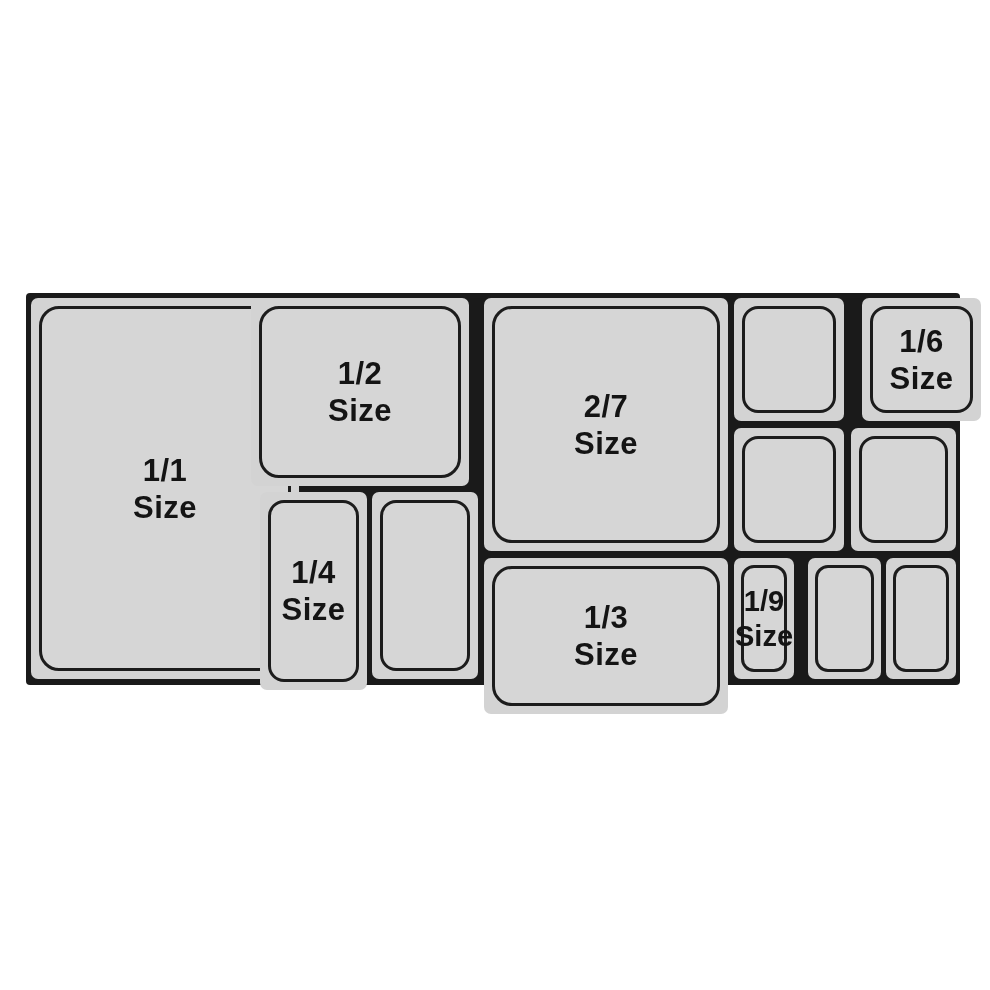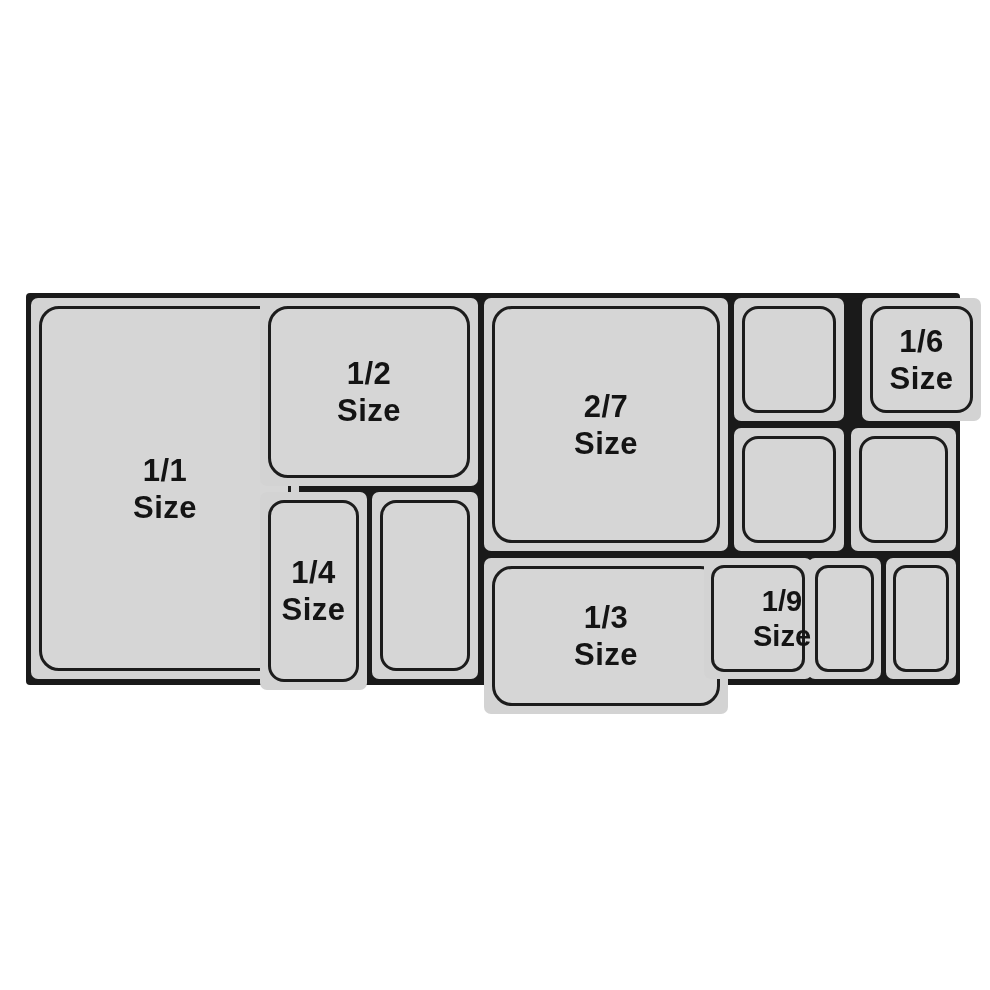--- a/index.html
+++ b/index.html
@@ -52,30 +52,30 @@
     font-size: 31px;
     line-height: 37px;
     color: #141414;
     letter-spacing: 0.5px;
   }
   .pan-label span { display: block; }
   .pan-label.small { font-size: 29px; line-height: 35px; letter-spacing: 0; }
 
   
   .p11  { left: 5px;   top: 5px;   width: 268px; height: 381px; }
-  .p12  { left: 234px; top: 5px;   width: 218px; height: 188px; }
+  .p12  { left: 225px; top: 5px;   width: 218px; height: 188px; }
   .p14a { left: 234px; top: 199px; width: 107px; height: 198px; }
   .p14b { left: 346px; top: 199px; width: 106px; height: 187px; }
   .p23  { left: 458px; top: 5px;   width: 244px; height: 253px; }
   .p13  { left: 458px; top: 265px; width: 244px; height: 156px; }
   .p16a { left: 708px; top: 5px;   width: 110px; height: 123px; }
   .p16b { left: 820px; top: 5px;   width: 119px; height: 123px; margin-left: 16px; }
   .p16c { left: 708px; top: 135px; width: 110px; height: 123px; }
   .p16d { left: 825px; top: 135px; width: 105px; height: 123px; }
-  .p19a { left: 678px; top: 265px; width: 60px;  height: 121px; padding-left: 48px; }
+  .p19a { left: 708px; top: 265px; width: 60px;  height: 121px; }
   .p19b { left: 782px; top: 265px; width: 73px;  height: 121px; }
   .p19c { left: 860px; top: 265px; width: 70px;  height: 121px; }
 </style>
 </head>
 <body>
 
 <div class="stage">
   <div class="board">
 
     <div class="pan p11">

